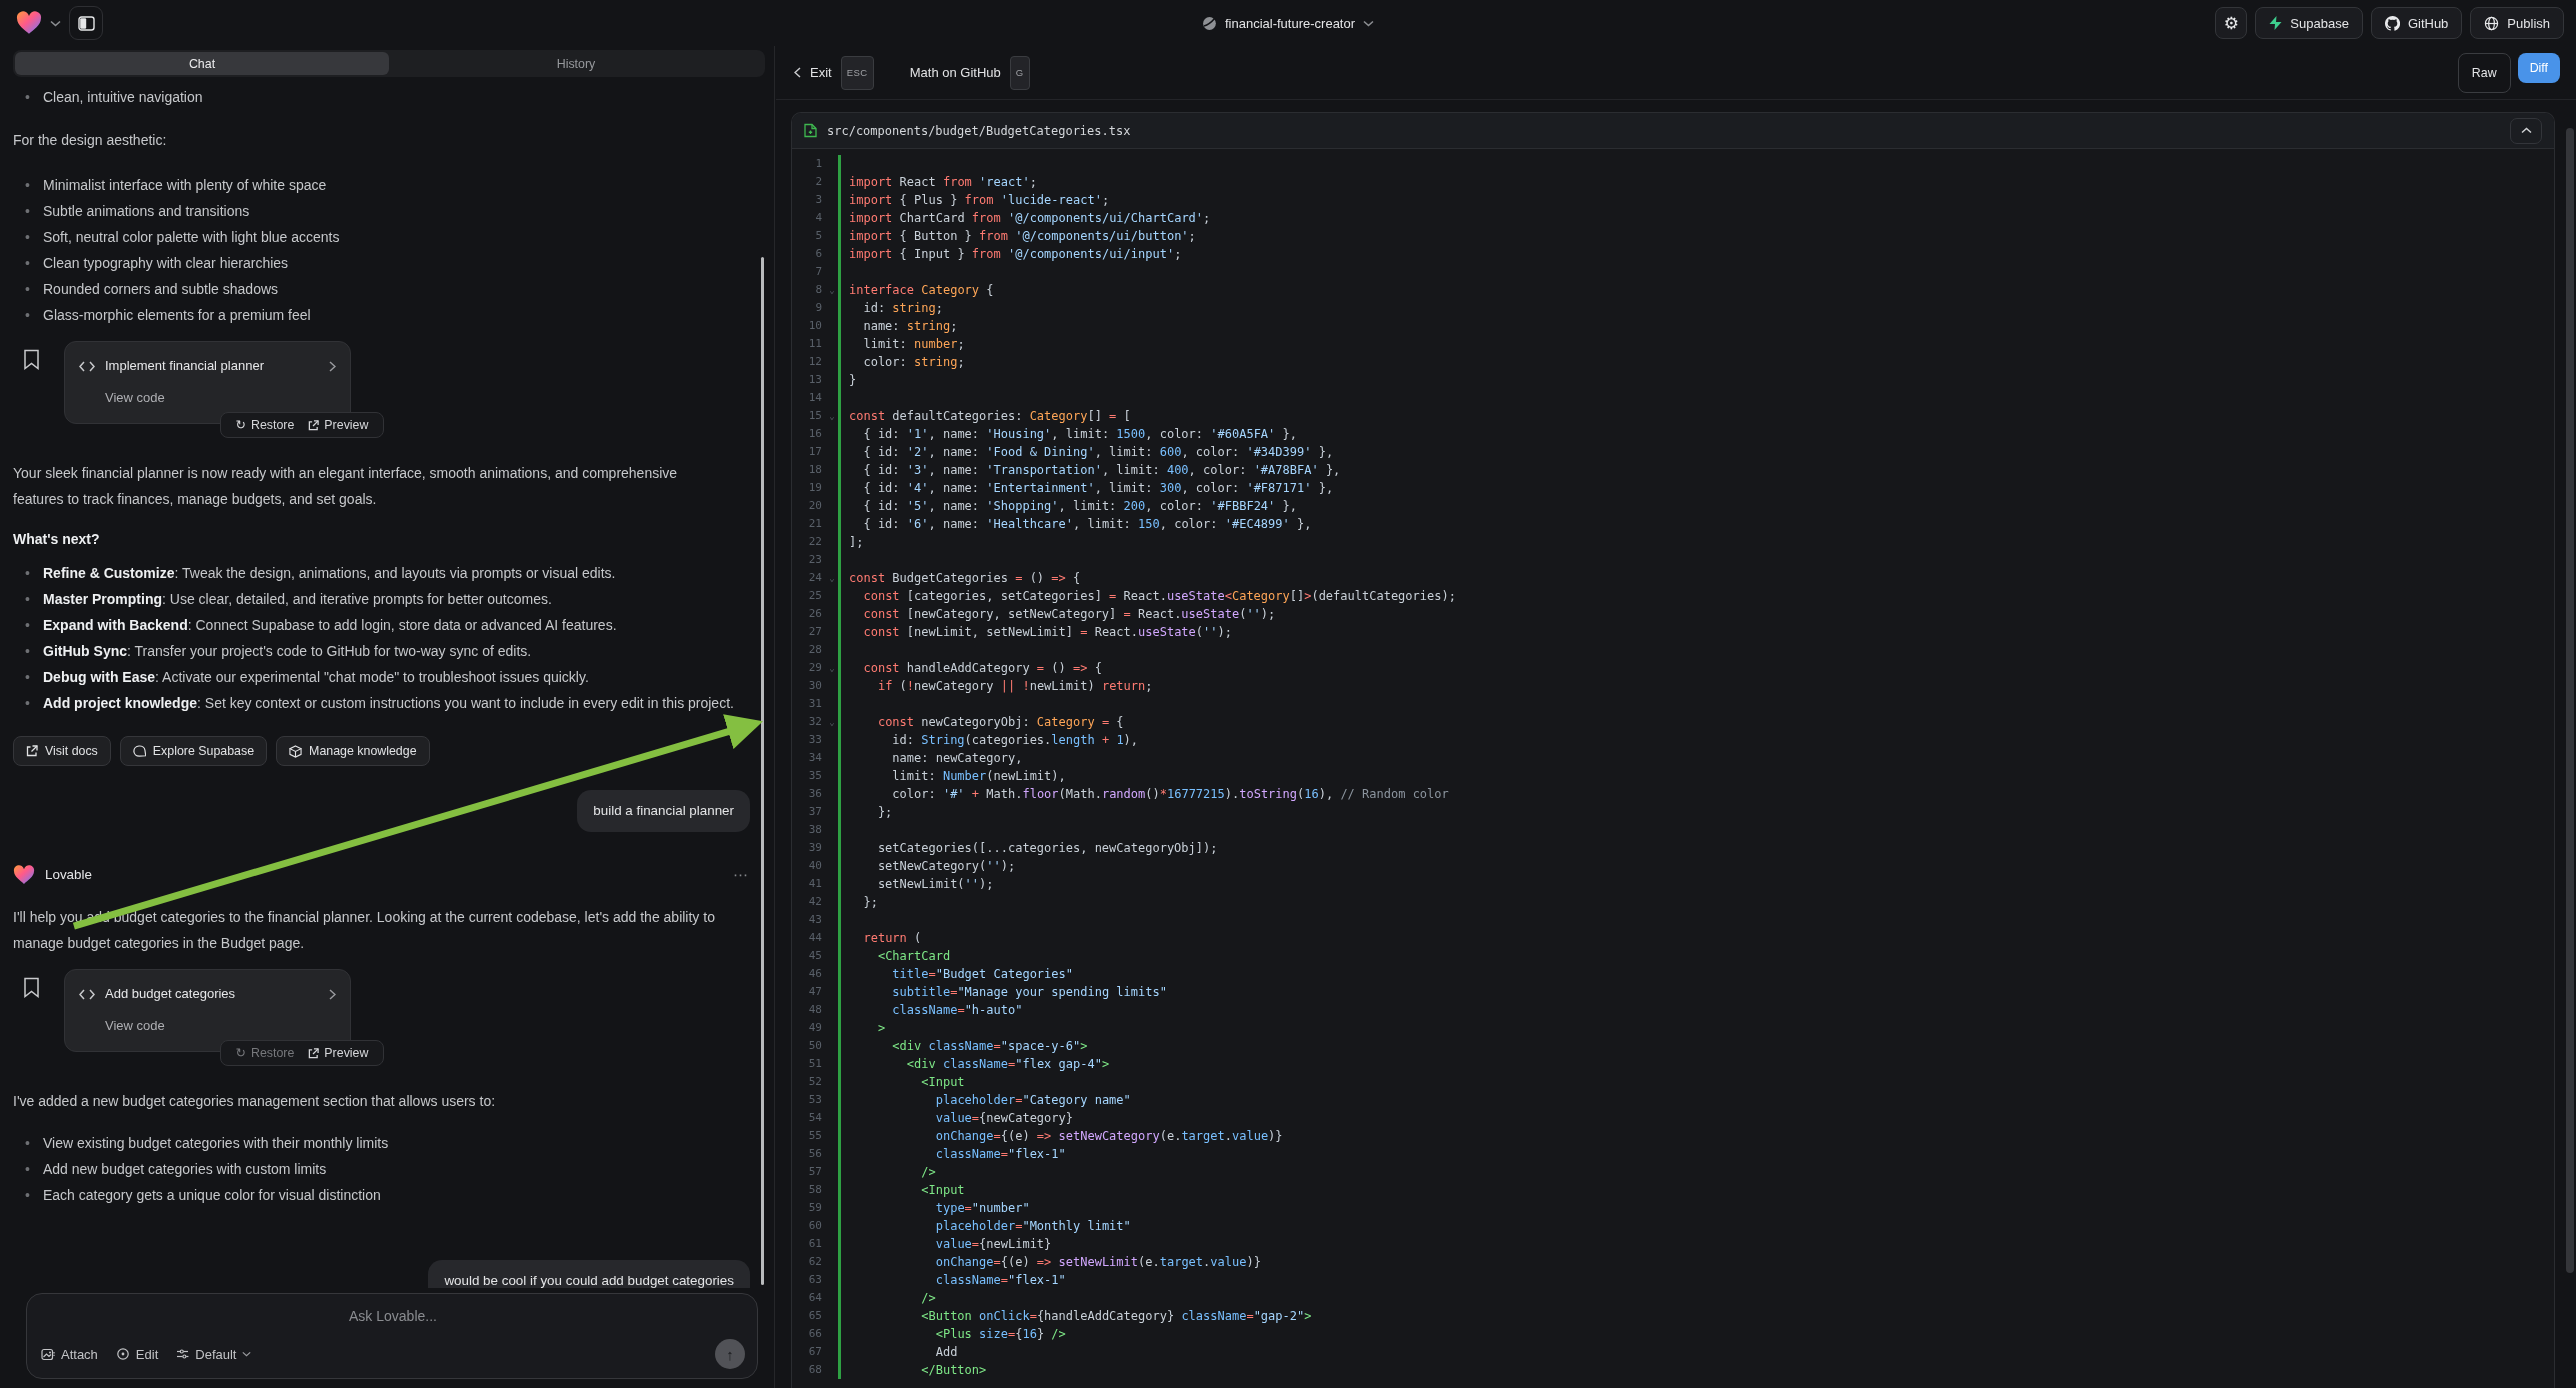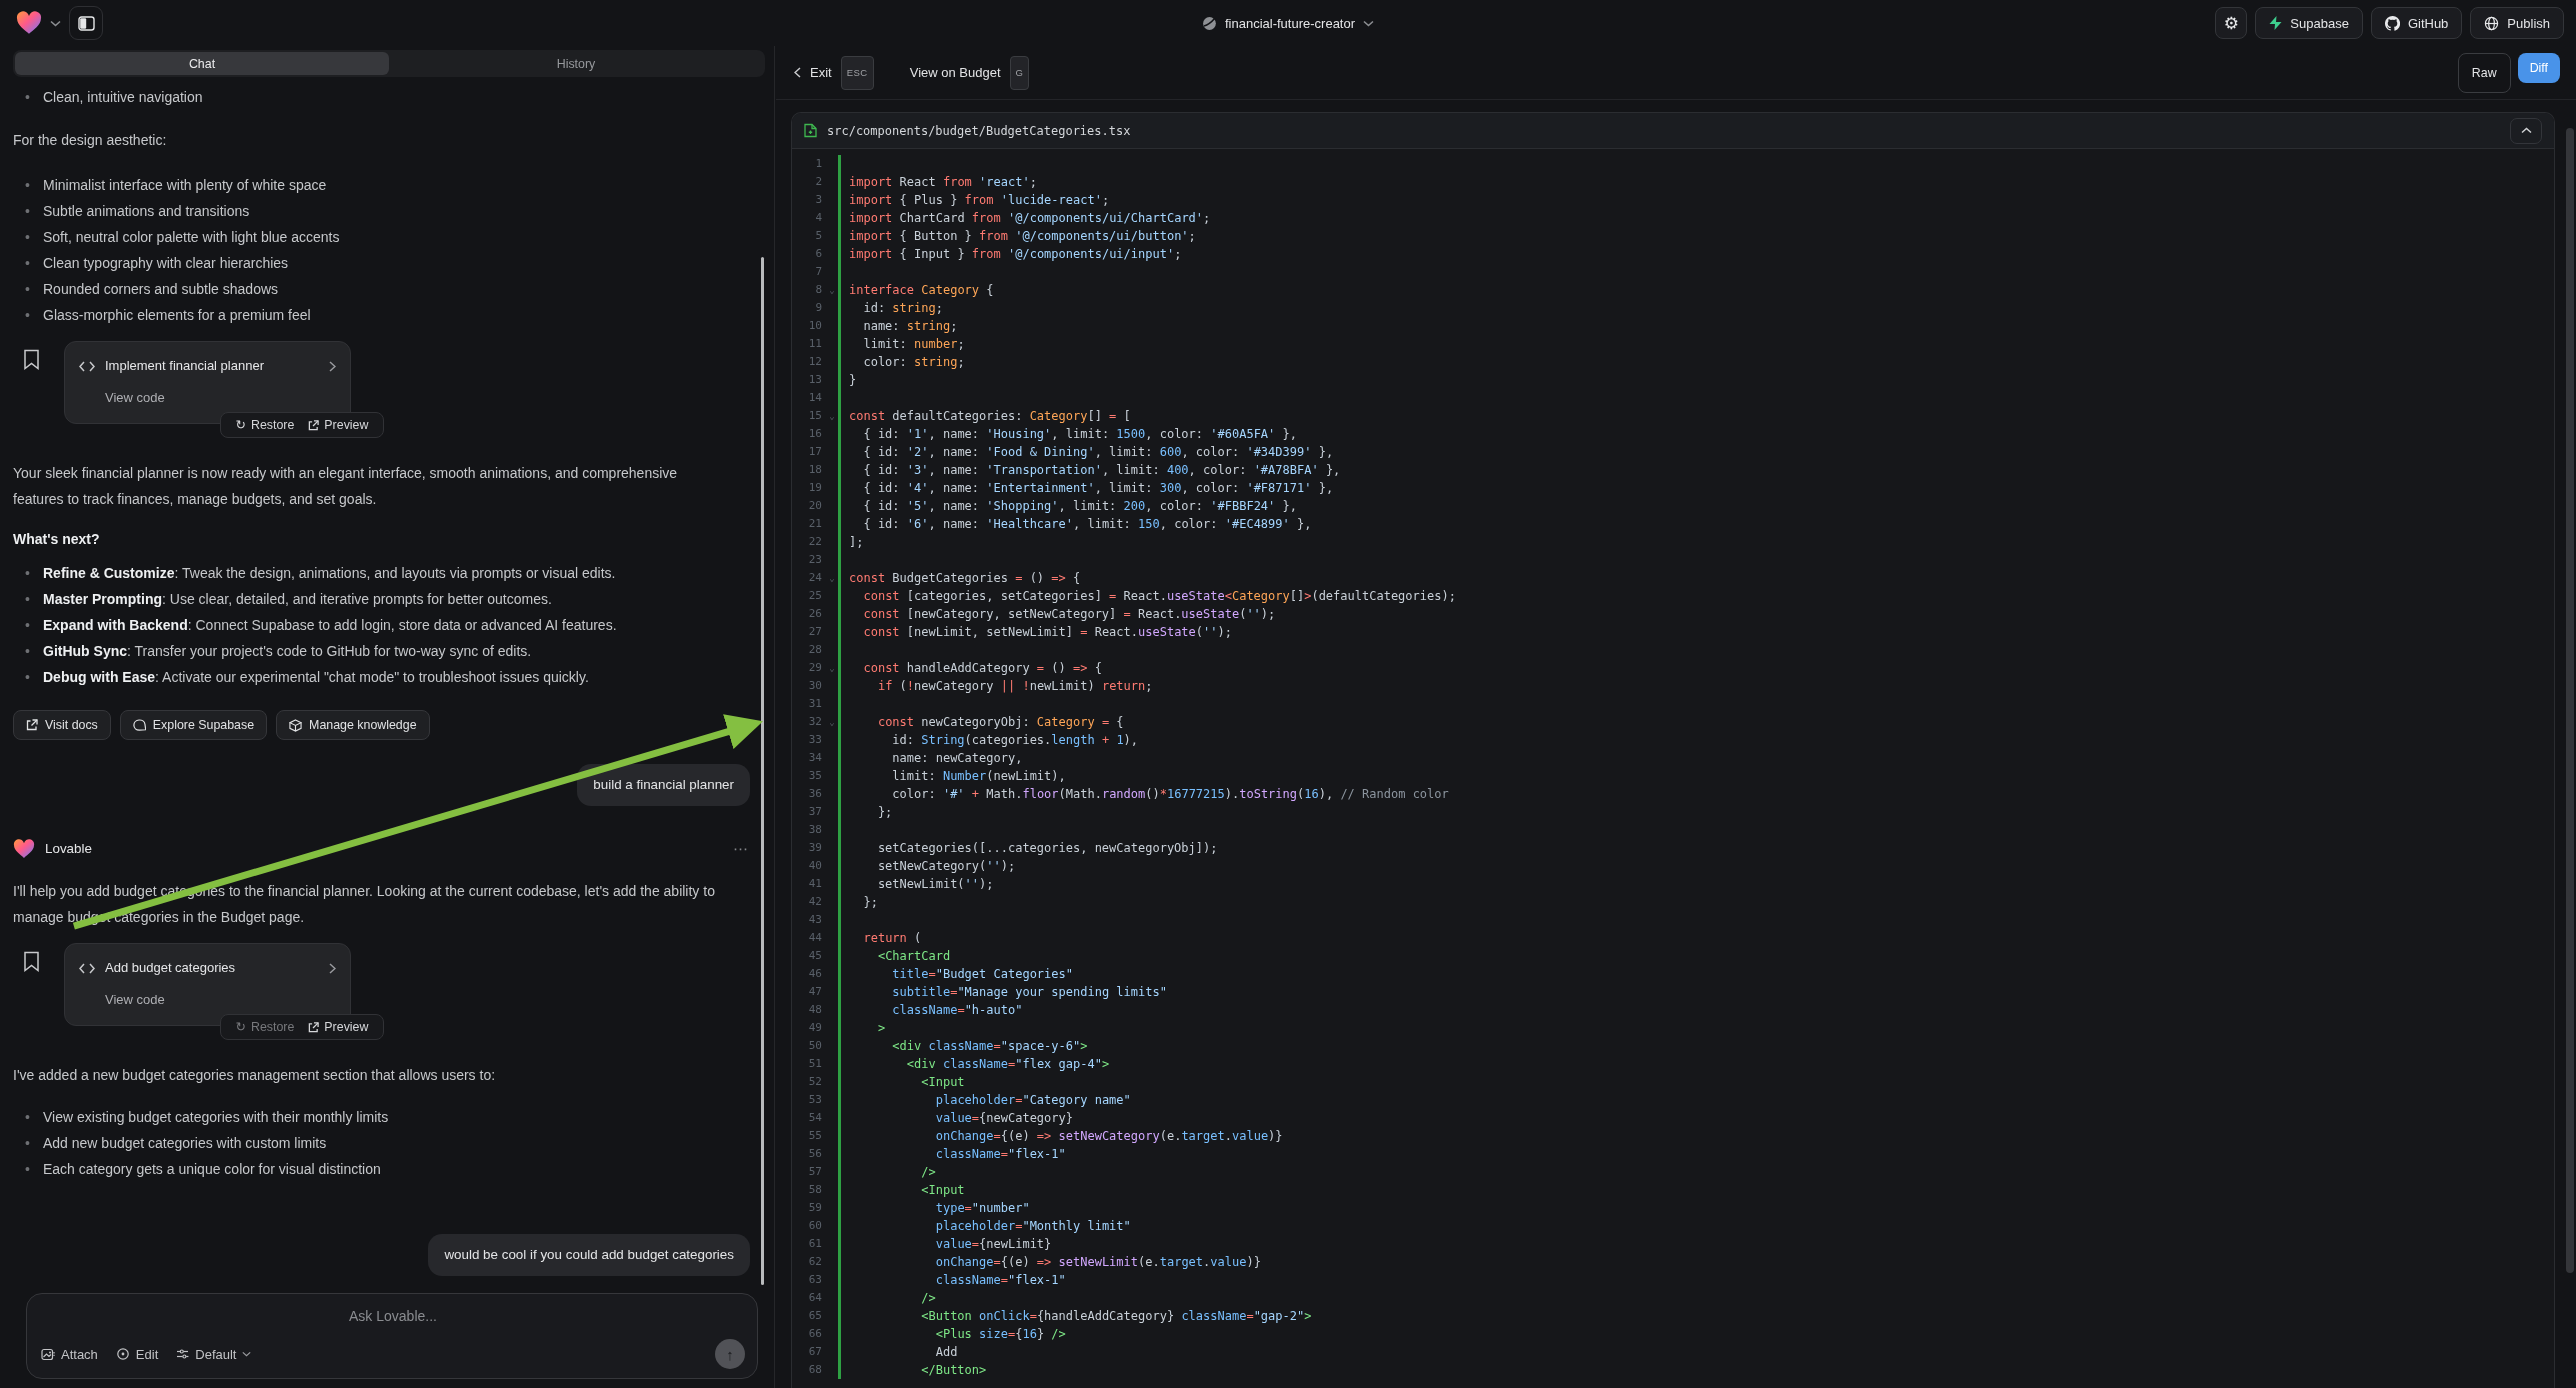--- a/index.html
+++ b/index.html
@@ -240,20 +240,21 @@
       </div>
 
       <p class="summary">Your sleek financial planner is now ready with an elegant interface, smooth animations, and comprehensive features to track finances, manage budgets, and set goals.</p>
       <div class="whats-next">What's next?</div>
       <ul class="bullets next-list">
           <li><b>Refine &amp; Customize</b><span>: Tweak the design, animations, and layouts via prompts or visual edits.</span></li>
           <li><b>Master Prompting</b><span>: Use clear, detailed, and iterative prompts for better outcomes.</span></li>
           <li><b>Expand with Backend</b><span>: Connect Supabase to add login, store data or advanced AI features.</span></li>
           <li><b>GitHub Sync</b><span>: Transfer your project's code to GitHub for two-way sync of edits.</span></li>
           <li><b>Debug with Ease</b><span>: Activate our experimental "chat mode" to troubleshoot issues quickly.</span></li>
+          <li><b>Add project knowledge</b><span>: Set key context or custom instructions you want to include in every edit in this project.</span></li>
         </ul>
 
       <div class="qa-row">
         <span class="qa-btn">
           <svg width="12" height="12" viewBox="0 0 12 12" fill="none" stroke="#e2e3e5" stroke-width="1.3">
               <path d="M4.5 2 H1.5 V10.5 H10 V7.5"></path>
               <path d="M6.5 1 H11 V5.5"></path>
               <path d="M11 1 L5.5 6.5"></path>
             </svg>
           <span>Visit docs</span>
@@ -396,21 +397,21 @@
   <div class="code-panel">
     <div class="code-head">
       <span class="ch-left">
         <svg width="7" height="11" viewBox="0 0 7 11" fill="none" stroke="#c9cacd" stroke-width="1.5">
             <path d="M6 1 L1 5.5 L6 10"></path>
           </svg>
         <span>Exit</span>
         <span class="key-badge">ESC</span>
       </span>
       <span class="view-gh">
-        <span>View on Budget</span>
+        <span>Math on GitHub</span>
         <span class="key-badge">G</span>
       </span>
       <span class="ch-right">
         <span class="raw-btn">Raw</span>
         <span class="diff-btn">Diff</span>
       </span>
     </div>
 
     <div class="file-card">
       <div class="fc-head">

